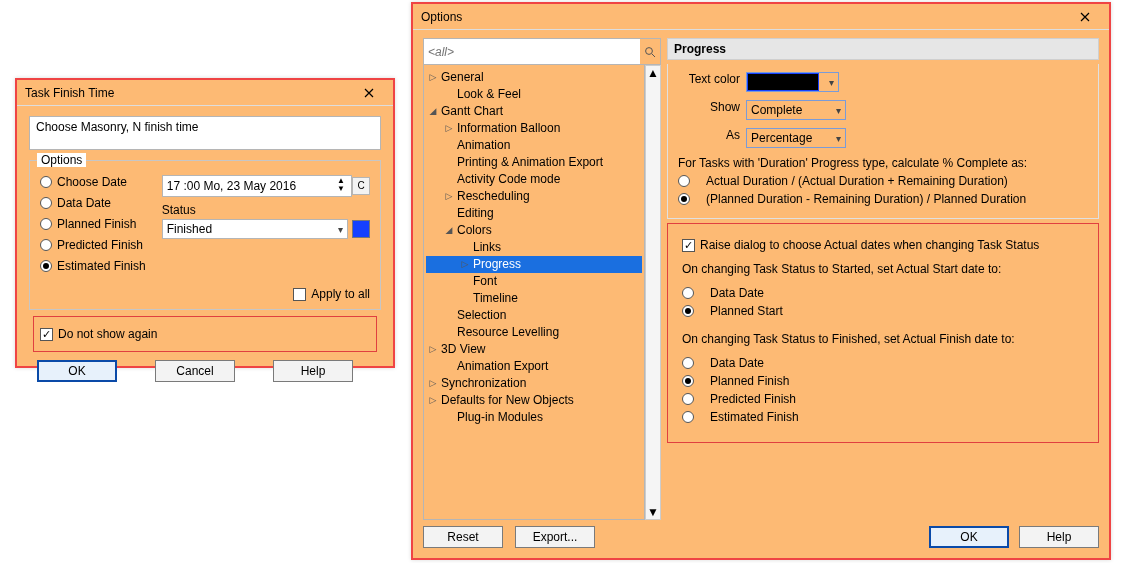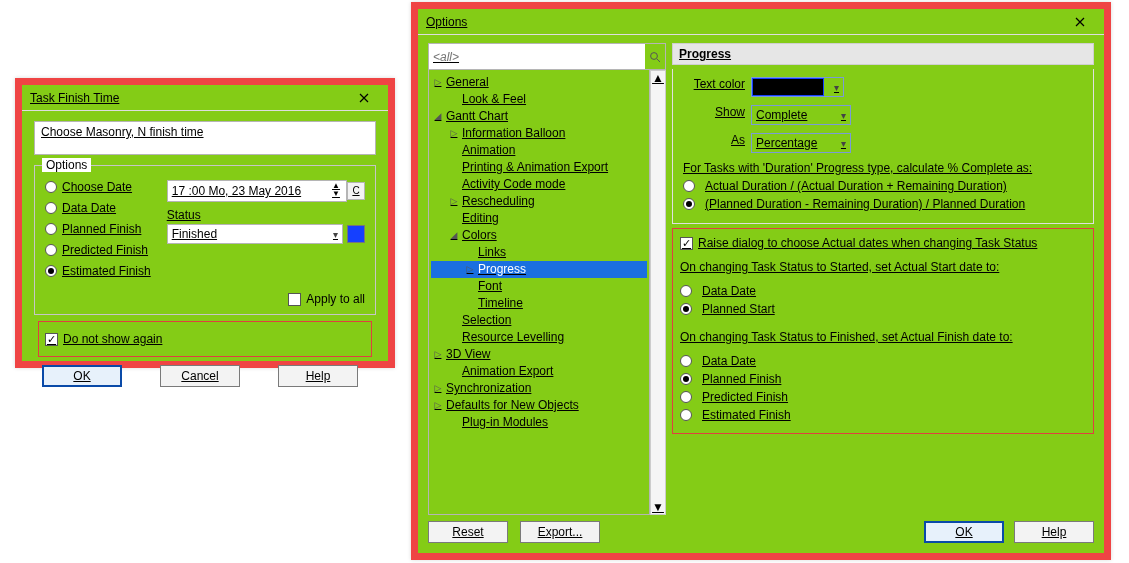--- a/index.html
+++ b/index.html
@@ -1,17 +1,17 @@
 <!DOCTYPE html>
 <html><head>
 <meta charset="utf-8">
 <style>
   * { box-sizing: border-box; font-family: "Segoe UI", Tahoma, sans-serif; font-size: 12px; }
   body { margin: 0; width: 1129px; height: 563px; background: #fff; position: relative; overflow: hidden; }
-  .window { position: absolute; background: #84cc16; border: 7px solid #ef4444; box-shadow: 0 0 4px rgba(0,0,0,0.15); text-decoration: underline; }
+  .window { position: absolute; background: #fdba74; border: 2px solid #ef4444; box-shadow: 0 0 4px rgba(0,0,0,0.15); }
   .titlebar { display: flex; align-items: center; justify-content: space-between; height: 26px; padding: 0 4px 0 8px; border-bottom: 1px solid #ddd; }
   .titlebar-title { font-size: 12px; }
   .close-btn { width: 40px; height: 20px; display: flex; justify-content: center; align-items: center; cursor: pointer; }
   .close-btn svg { width: 10px; height: 10px; }
 
   
   #taskfinish { left: 15px; top: 78px; width: 380px; height: 290px; }
   #taskfinish .body { padding: 10px 12px 10px 12px; }
   .instr-box { border: 1px solid #b5b5b5; padding: 3px 6px; height: 34px; background: #fff; }
   .opt-group { position: relative; border: 1px solid #c6c6c6; margin-top: 10px; padding: 14px 10px 10px 10px; height: 150px; }
@@ -54,22 +54,22 @@
   .tn.d1 { padding-left: 2px;} .tn.d2 { padding-left: 18px;} .tn.d3 { padding-left: 34px;}
   .tn.sel { background:#1a6fe0; color:#fff;}
   .right-col { flex:1; display:flex; flex-direction:column; gap:4px; overflow:hidden;}
   .sec-head { background:#e6e6e6; border:1px solid #cfcfcf; padding:3px 6px; font-weight:bold;}
   .sec-body { border:1px solid #e0e0e0; border-top:none; padding:8px 10px; }
   .form-row { display:flex; align-items:flex-start; gap:6px; margin-bottom:8px;}
   .form-row .lbl { width:62px; text-align:right;}
   .sel-small { border:1px solid #7a9bd8; height:20px; display:flex; align-items:center; padding:0 4px; gap:6px;}
   .sel-small .caret { margin-left:auto;}
   .color-prev { width:72px; height:18px; border:1px solid #1540ff; background:#000;}
-  .radio-v { display:flex; align-items:center; gap:10px; margin:4px 0; cursor:pointer;}
-  .red-panel { border:1.5px solid #e04040; padding:7px; display:flex; flex-direction:column; gap:4px;}
+  .radio-v { display:flex; align-items:center; gap:16px; margin:4px 0; cursor:pointer;}
+  .red-panel { border:1.5px solid #e04040; padding:14px; display:flex; flex-direction:column; gap:4px;}
   .sub-lbl { margin:6px 0 2px 0;}
   .footer { display:flex; justify-content:space-between; align-items:flex-end; margin-top:6px;}
   .footer-left { display:flex; gap:12px;}
   .footer-right { display:flex; gap:10px;}
   .scrollbar-stub { width:16px; border:1px solid #ccc; display:flex; flex-direction:column; justify-content:space-between; align-items:center; font-size:8px; background:#f5f5f5;}
 
   
   .wm { position:absolute; left:500px; top:250px; width:170px; height:90px; color:rgba(0,0,0,0.10); pointer-events:none; display:flex; flex-direction:column; align-items:center; font-size:16px;}
   .wm .circ { width:60px; height:60px; border:4px solid rgba(0,0,0,0.08); border-radius:50%; display:flex; align-items:center; justify-content:center; font-size:20px;}
 </style>

